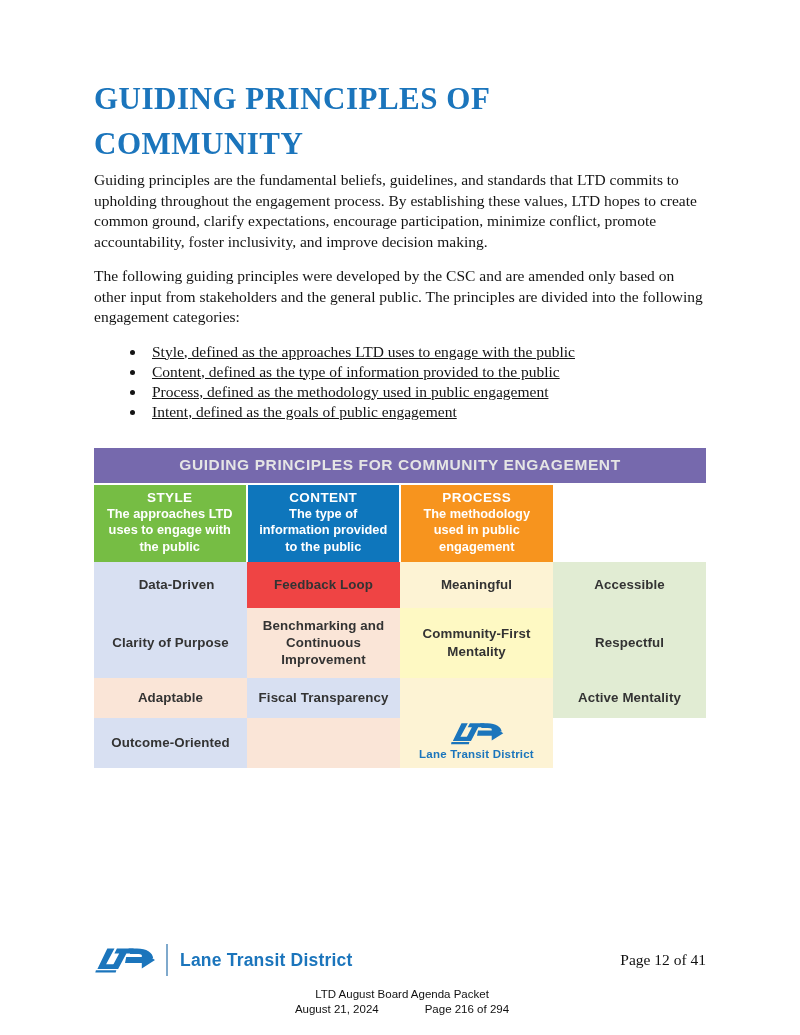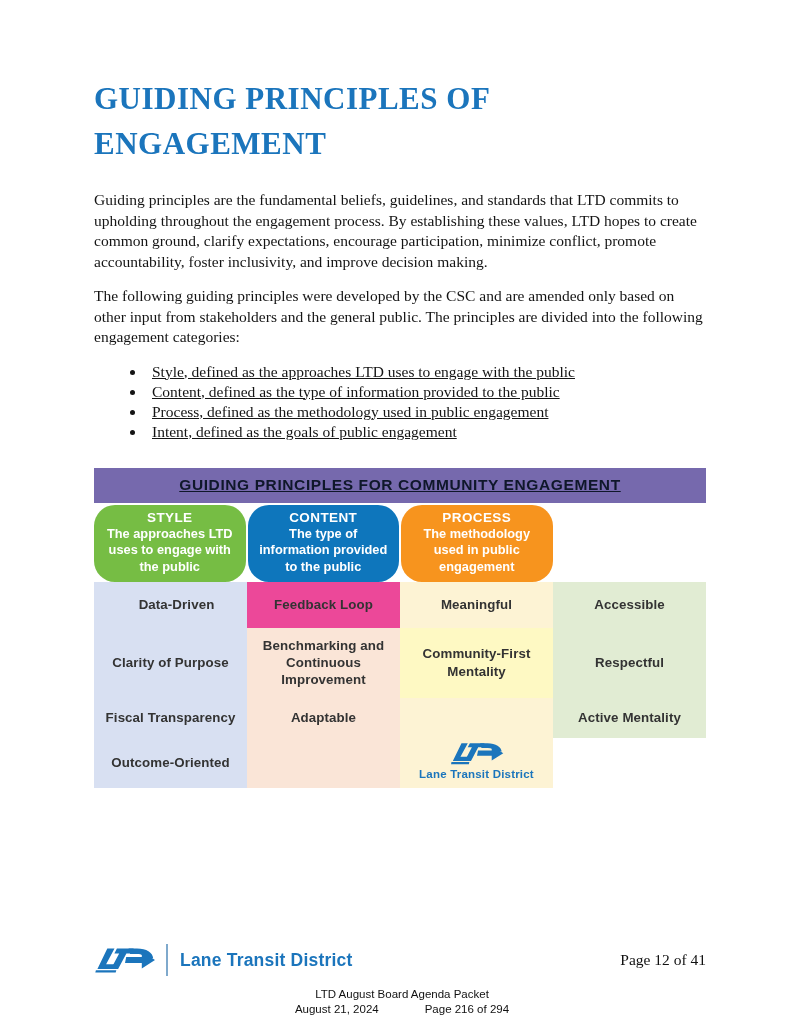--- a/index.html
+++ b/index.html
@@ -13,40 +13,40 @@
   }
   h1.doc-title {
     margin: 0; font-family: "Liberation Serif", serif;
     font-weight: bold; font-size: 31px; line-height: 45px;
     letter-spacing: 0.5px;
   }
   p.body-para {
     margin: 0; margin-top: 14px;
     font-size: 15.5px; line-height: 20.5px; color: #141414;
   }
-  p.body-para.first { margin-top: 24px; }
+  p.body-para.first { margin-top: 4px; }
   ul.bullet-list {
     margin: 14px 0 0 0; padding: 0 0 0 52px;
     font-size: 15.5px; line-height: 20px; color: #141414; text-decoration: underline;
   }
   ul.bullet-list li { margin: 0; padding-left: 6px; }
 
   
   .gp-table { margin-top: 26px; width: 612px; font-family: "Liberation Sans", sans-serif; }
   .gp-banner {
     height: 35px; display: flex; align-items: center; justify-content: center;
-    color: #0f172a; font-weight: bold; font-size: 15.5px; letter-spacing: 0.6px; text-decoration: underline;
+    color: #e5e5e5; font-weight: bold; font-size: 15.5px; letter-spacing: 0.6px;
   }
   .gp-headrow {
     margin-top: 2px; display: grid; grid-template-columns: repeat(4, 1fr);
     column-gap: 2px; background: #ffffff;
   }
   .gp-hcell {
     height: 77px; color: #ffffff; text-align: center;
-    padding: 5px 6px; box-sizing: border-box; border-radius: 21px;
+    padding: 5px 6px; box-sizing: border-box;
   }
   .gp-hcell .htitle { font-weight: bold; font-size: 13.5px; letter-spacing: 0.4px; }
   .gp-hcell .hsub { font-weight: bold; font-size: 12.8px; line-height: 1.32; margin-top: 1px; }
   .gp-body {
     display: grid; grid-template-columns: repeat(4, 1fr);
     grid-template-rows: 46px 70px 40px 50px;
   }
   .gp-cell {
     display: flex; align-items: center; justify-content: center; text-align: center;
     font-size: 13.3px; font-weight: bold; color: #333333;
@@ -95,21 +95,21 @@
       <path d="M56,6 h14 c16,0 26,7 27,16 l-13.5,0 c-1,-4 -6,-7 -13,-7 h-12 Z"></path>
       <path d="M52,20 h26 v-9 l22,14 -22,14 v-9 h-28 Z"></path>
     </g>
   </symbol>
 </svg>
 
 <div class="content">
 
   <h1 class="doc-title" style="color: rgb(27, 117, 188);">
     <span>GUIDING PRINCIPLES OF</span><br>
-    <span>ENGAGEMENT</span>
+    <span>COMMUNITY</span>
   </h1>
 
   <p class="body-para first">Guiding principles are the fundamental beliefs, guidelines, and standards that LTD commits to upholding throughout the engagement process. By establishing these values, LTD hopes to create common ground, clarify expectations, encourage participation, minimize conflict, promote accountability, foster inclusivity, and improve decision making.</p>
   <p class="body-para">The following guiding principles were developed by the CSC and are amended only based on other input from stakeholders and the general public. The principles are divided into the following engagement categories:</p>
 
   <ul class="bullet-list">
     <li>Style, defined as the approaches LTD uses to engage with the public</li>
     <li>Content, defined as the type of information provided to the public</li>
     <li>Process, defined as the methodology used in public engagement</li>
     <li>Intent, defined as the goals of public engagement</li>
@@ -130,31 +130,31 @@
       </div>
       <div class="gp-hcell" style="background-color: rgb(247, 148, 30);">
         <div class="htitle">PROCESS</div>
         <div class="hsub">The methodology used in public engagement</div>
       </div>
     </div>
 
     <div class="gp-body">
 
       <div class="gp-cell" style="background-color: rgb(216, 224, 242); padding-left: 20px;">Data-Driven</div>
-      <div class="gp-cell" style="background-color: #ec4899;">Feedback Loop</div>
+      <div class="gp-cell" style="background-color: #ef4444;">Feedback Loop</div>
       <div class="gp-cell" style="background-color: rgb(253, 243, 212);">Meaningful</div>
 
       <div class="gp-cell" style="background-color: rgb(225, 236, 211);">Accessible</div>
       <div class="gp-cell" style="background-color: rgb(216, 224, 242);">Clarity of Purpose</div>
       <div class="gp-cell" style="background-color: rgb(250, 229, 215);">Benchmarking and Continuous Improvement</div>
       <div class="gp-cell" style="background-color: #fef9c3;">Community-First Mentality</div>
 
       <div class="gp-cell" style="background-color: rgb(225, 236, 211);">Respectful</div>
+      <div class="gp-cell" style="background-color: rgb(250, 229, 215);">Adaptable</div>
       <div class="gp-cell" style="background-color: rgb(216, 224, 242);">Fiscal Transparency</div>
-      <div class="gp-cell" style="background-color: rgb(250, 229, 215);">Adaptable</div>
       <div class="gp-cell" style="background-color: rgb(253, 243, 212);"></div>
 
       <div class="gp-cell" style="background-color: rgb(225, 236, 211);">Active Mentality</div>
       <div class="gp-cell" style="background-color: rgb(216, 224, 242);">Outcome-Oriented</div>
       <div class="gp-cell" style="background-color: rgb(250, 229, 215);"></div>
       <div class="gp-cell gp-logo-cell" style="background-color: rgb(253, 243, 212);">
         <svg class="ltd-mark" width="76" height="34" style="color:#1b75bc">
             <use href="#ltd-mark-symbol"></use>
           </svg>
         <div class="logo-caption" style="color: rgb(27, 117, 188);">Lane Transit District</div>

